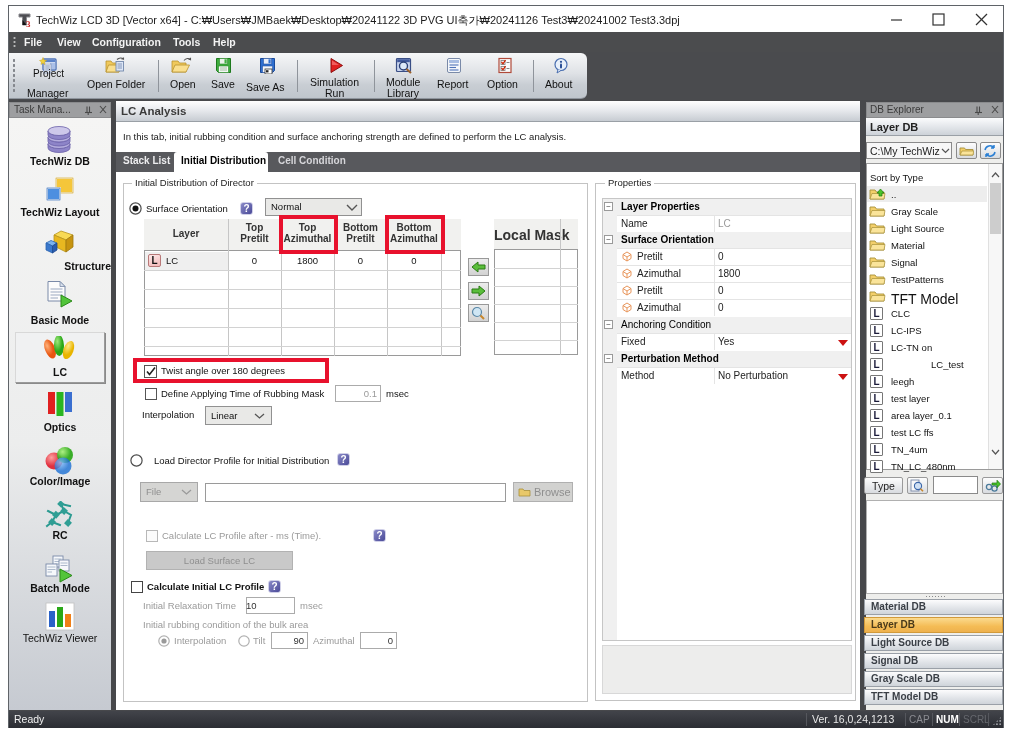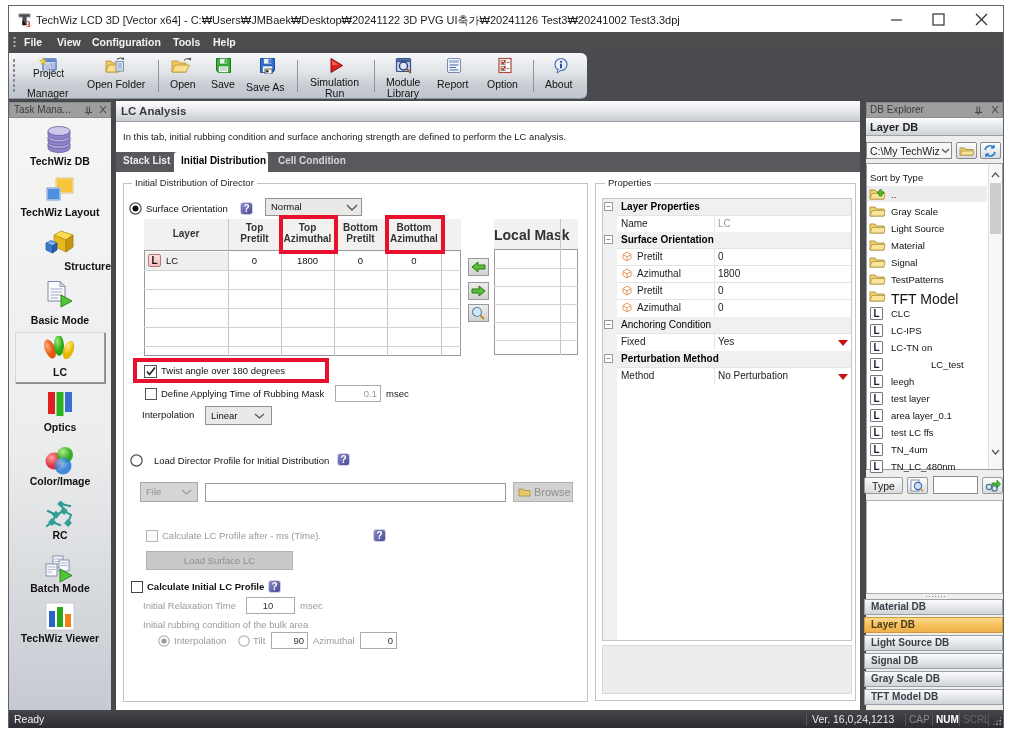--- a/index.html
+++ b/index.html
@@ -277,21 +277,21 @@
  </g>
 </svg>
 <div class="t" style="left:9px;top:582px;width:102px;text-align:center;font-size:10.5px;font-weight:bold;color:#111;">Batch Mode</div>
 
 <svg class="a" style="left:45px;top:602px" width="30" height="29" viewBox="0 0 30 29">
  <rect x="1" y="1" width="28" height="27" fill="#fff" stroke="#c0c0c0" stroke-width="0.8"></rect>
  <rect x="4" y="9" width="6" height="16" fill="#2a62c8"></rect>
  <rect x="12" y="5" width="6" height="20" fill="#2aa818"></rect>
  <rect x="20" y="12" width="6" height="13" fill="#f08018"></rect>
 </svg>
-<div class="t" style="left:9px;top:632px;width:102px;text-align:center;font-size:10.5px;font-weight:bold;color:#111;">TechWiz Viewer</div>
+<div class="t" style="left:9px;top:632px;width:102px;text-align:center;font-size:10.5px;font-weight:normal;color:#111;">TechWiz Viewer</div>
 
 <div class="a" style="left:116px;top:101px;width:744px;height:609px;background:#ffffff;"></div>
 <div class="a" style="left:116px;top:101px;width:744px;height:21px;background:linear-gradient(#fefefe,#e8eaee 45%,#c7ccd2);border-bottom:1px solid #9aa0a6;"></div>
 <div class="t" style="left:121px;top:105px;font-size:11.5px;font-weight:bold;color:#3b3b3b;">LC Analysis</div>
 <div class="t" style="left:123px;top:131px;font-size:9.5px;color:#1b1b1b;">In this tab, initial rubbing condition and surface anchoring strength are defined to perform the LC analysis.</div>
 
 <div class="a" style="left:116px;top:152px;width:744px;height:20px;background:#58595d;"></div>
 <div class="t" style="left:123px;top:155px;font-size:10px;font-weight:bold;color:#ededef;">Stack List</div>
 <div class="a" style="left:174px;top:152px;width:94px;height:20px;background:#fff;border-radius:3px 3px 0 0;"></div>
 <div class="t" style="left:181px;top:155px;font-size:10px;font-weight:bold;color:#000;">Initial Distribution</div>
@@ -409,21 +409,21 @@
 <div class="t" style="left:162px;top:530px;font-size:9.5px;color:#9a9a9a;">Calculate LC Profile after - ms (Time).</div>
 <div class="a" style="left:373px;top:529px;width:13px;height:13px;background:linear-gradient(135deg,#8a8ac8,#4a4a98);border:1px solid #d0d0e8;border-radius:3px;color:#fff;font-size:10px;font-weight:bold;text-align:center;line-height:12px;">?</div>
 <div class="a" style="left:146px;top:551px;width:147px;height:19px;background:#c9c9c9;border:1px solid #b2b2b2;"></div>
 <div class="t" style="left:146px;top:555px;width:147px;text-align:center;font-size:9.5px;color:#8f8f8f;">Load Surface LC</div>
 
 <div class="a" style="left:131px;top:581px;width:12px;height:12px;background:#fff;border:1px solid #444;"></div>
 <div class="t" style="left:147px;top:581px;font-size:9.5px;font-weight:bold;color:#111;">Calculate Initial LC Profile</div>
 <div class="a" style="left:268px;top:580px;width:13px;height:13px;background:linear-gradient(135deg,#8a8ac8,#4a4a98);border:1px solid #d0d0e8;border-radius:3px;color:#fff;font-size:10px;font-weight:bold;text-align:center;line-height:12px;">?</div>
 <div class="t" style="left:143px;top:600px;font-size:9.5px;color:#9a9a9a;">Initial Relaxation Time</div>
 <div class="a" style="left:246px;top:597px;width:49px;height:17px;background:#fff;border:1px solid #ababab;"></div>
-<div class="t" style="left:246px;top:600px;width:44px;text-align:center;font-size:9.5px;color:#333;">10</div>
+<div class="t" style="left:246px;top:600px;width:44px;text-align:left;font-size:9.5px;color:#333;">10</div>
 <div class="t" style="left:300px;top:600px;font-size:9.5px;color:#9a9a9a;">msec</div>
 <div class="t" style="left:143px;top:619px;font-size:9.5px;color:#9a9a9a;">Initial rubbing condition of the bulk area</div>
 <svg class="a" style="left:158px;top:635px" width="12" height="12" viewBox="0 0 12 12">
  <circle cx="6" cy="6" r="5.2" fill="#fff" stroke="#b0b0b0" stroke-width="1.2"></circle>
  <circle cx="6" cy="6" r="2.6" fill="#9a9a9a"></circle>
 </svg>
 <div class="t" style="left:174px;top:635px;font-size:9.5px;color:#9a9a9a;">Interpolation</div>
 <svg class="a" style="left:238px;top:635px" width="12" height="12" viewBox="0 0 12 12">
  <circle cx="6" cy="6" r="5.2" fill="#fff" stroke="#b0b0b0" stroke-width="1.2"></circle>
 </svg>

